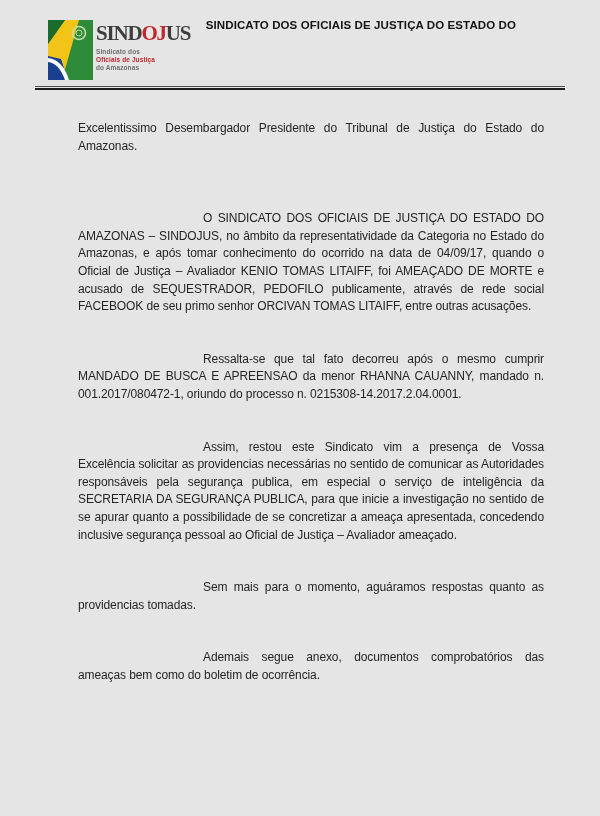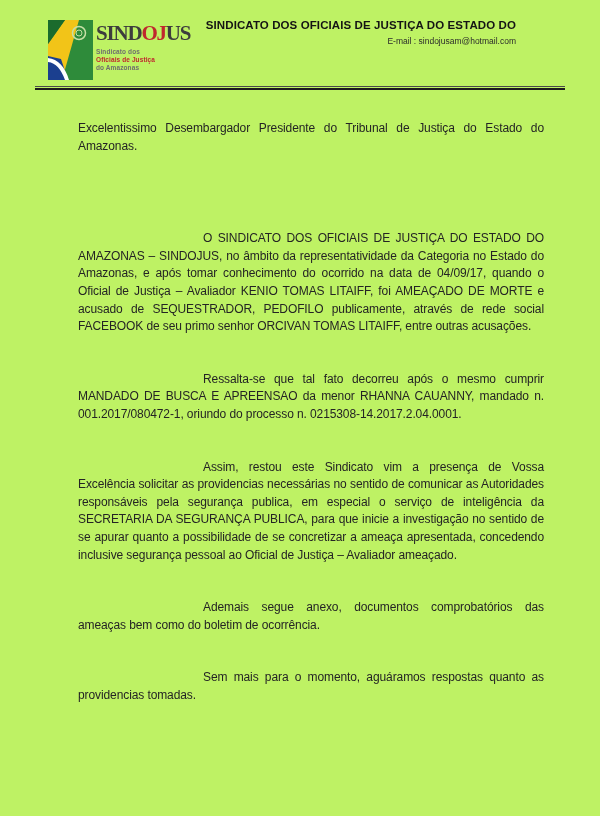--- a/index.html
+++ b/index.html
@@ -6,21 +6,21 @@
   body {
     width: 600px; height: 816px;
     background: #ffffff;
     font-family: "Liberation Sans", sans-serif;
     color: #242424;
     -webkit-font-smoothing: antialiased;
   }
   .page {
     position: relative;
     width: 600px; height: 816px;
-    background: #bef264;
+    background: #e5e5e5;
     overflow: hidden;
   }
 
   
   .logo-emblem {
     position: absolute; left: 48px; top: 20px;
     width: 45px; height: 60px;
   }
   .logo-emblem svg { display: block; width: 45px; height: 60px; }
 
@@ -78,21 +78,21 @@
     position: absolute; top: 120px; left: 78px; width: 466px;
   }
   .body-text p {
     margin: 0 0 15px 0;
     text-align: justify;
     font-size: 12px;
     line-height: 17.6px;
     color: #242424;
     letter-spacing: -0.1px;
   }
-  p.salutation { margin-bottom: 75px; }
+  p.salutation { margin-bottom: 55px; }
   p.indent { text-indent: 125px; margin-top: 35px; }
 </style>
 </head>
 <body>
 
 <div class="page">
 
   <div class="logo-emblem">
     <svg viewBox="0 0 45 60" xmlns="http://www.w3.org/2000/svg">
       <rect x="0" y="0" width="45" height="60" fill="#2e8b3a"></rect>
@@ -109,27 +109,26 @@
     <div class="logo-acronym"><span>SIND</span><span class="part-red">OJ</span><span>US</span></div>
     <div class="logo-sub">
       <div class="sub-gray">Sindicato dos</div>
       <div class="sub-red">Oficiais de Justiça</div>
       <div class="sub-gray">do Amazonas</div>
     </div>
   </div>
 
   <div class="header-title">
     <div class="title-line">SINDICATO DOS OFICIAIS DE JUSTIÇA DO ESTADO DO</div>
-    <div class="email-line">E-mail : sindojusam@hotmail.com</div>
   </div>
 
   <div class="rule"></div>
 
   <div class="body-text">
     <p class="salutation">Excelentissimo Desembargador Presidente do Tribunal de Justiça do Estado do Amazonas.</p>
     <p class="indent">O SINDICATO DOS OFICIAIS DE JUSTIÇA DO ESTADO DO AMAZONAS – SINDOJUS, no âmbito da representatividade da Categoria no Estado do Amazonas, e após tomar conhecimento do ocorrido na data de 04/09/17, quando o Oficial de Justiça – Avaliador KENIO TOMAS LITAIFF, foi AMEAÇADO DE MORTE e acusado de SEQUESTRADOR, PEDOFILO publicamente, através de rede social FACEBOOK de seu primo senhor ORCIVAN TOMAS LITAIFF, entre outras acusações.</p>
     <p class="indent">Ressalta-se que tal fato decorreu após o mesmo cumprir MANDADO DE BUSCA E APREENSAO da menor RHANNA CAUANNY, mandado n. 001.2017/080472-1, oriundo do processo n. 0215308-14.2017.2.04.0001.</p>
     <p class="indent">Assim, restou este Sindicato vim a presença de Vossa Excelência solicitar as providencias necessárias no sentido de comunicar as Autoridades responsáveis pela segurança publica, em especial o serviço de inteligência da SECRETARIA DA SEGURANÇA PUBLICA, para que inicie a investigação no sentido de se apurar quanto a possibilidade de se concretizar a ameaça apresentada, concedendo inclusive segurança pessoal ao Oficial de Justiça – Avaliador ameaçado.</p>
+    <p class="indent">Sem mais para o momento, aguáramos respostas quanto as providencias tomadas.</p>
     <p class="indent">Ademais segue anexo, documentos comprobatórios das ameaças bem como do boletim de ocorrência.</p>
-    <p class="indent">Sem mais para o momento, aguáramos respostas quanto as providencias tomadas.</p>
   </div>
 
 </div>
 
 </body></html>

